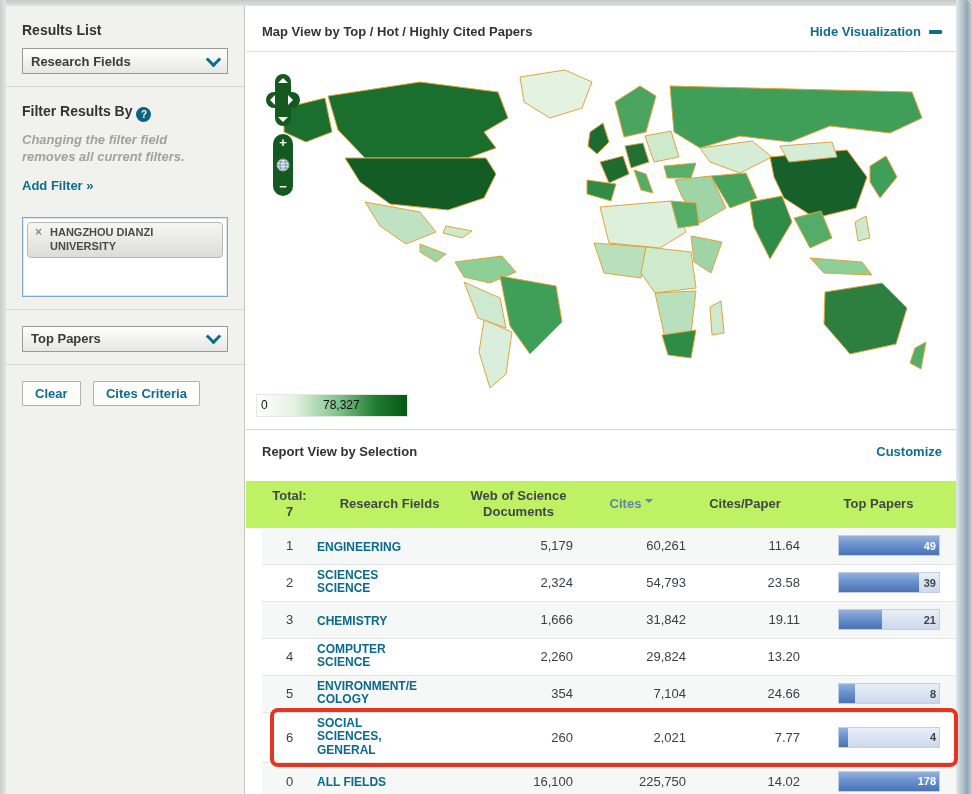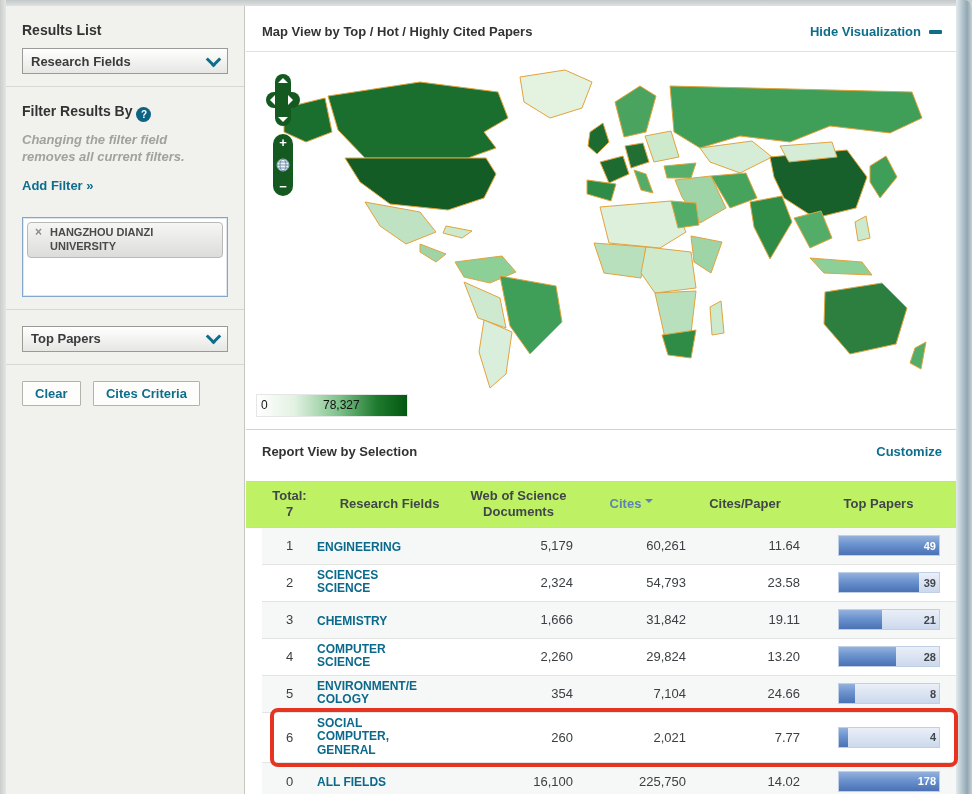--- a/index.html
+++ b/index.html
@@ -304,45 +304,39 @@
           </div>
         </div>
       </div>
       <div class="trow">
         <div class="c rank">4</div>
         <div class="c field"><a>COMPUTER
 SCIENCE</a></div>
         <div class="c num docs">2,260</div>
         <div class="c num cites">29,824</div>
         <div class="c num cpp">13.20</div>
-        <div class="c barcol">
-          <div class="bar">
-            <div class="fill" style="width: 57%;"></div>
-            <span class="bval">28</span>
-          </div>
-        </div>
       </div>
       <div class="trow alt">
         <div class="c rank">5</div>
         <div class="c field"><a>ENVIRONMENT/E
 COLOGY</a></div>
         <div class="c num docs">354</div>
         <div class="c num cites">7,104</div>
         <div class="c num cpp">24.66</div>
         <div class="c barcol">
           <div class="bar">
             <div class="fill" style="width: 16%;"></div>
             <span class="bval">8</span>
           </div>
         </div>
       </div>
       <div class="trow hl">
         <div class="c rank">6</div>
         <div class="c field"><a>SOCIAL
-COMPUTER,
+SCIENCES,
 GENERAL</a></div>
         <div class="c num docs">260</div>
         <div class="c num cites">2,021</div>
         <div class="c num cpp">7.77</div>
         <div class="c barcol">
           <div class="bar">
             <div class="fill" style="width: 9%;"></div>
             <span class="bval">4</span>
           </div>
         </div>

